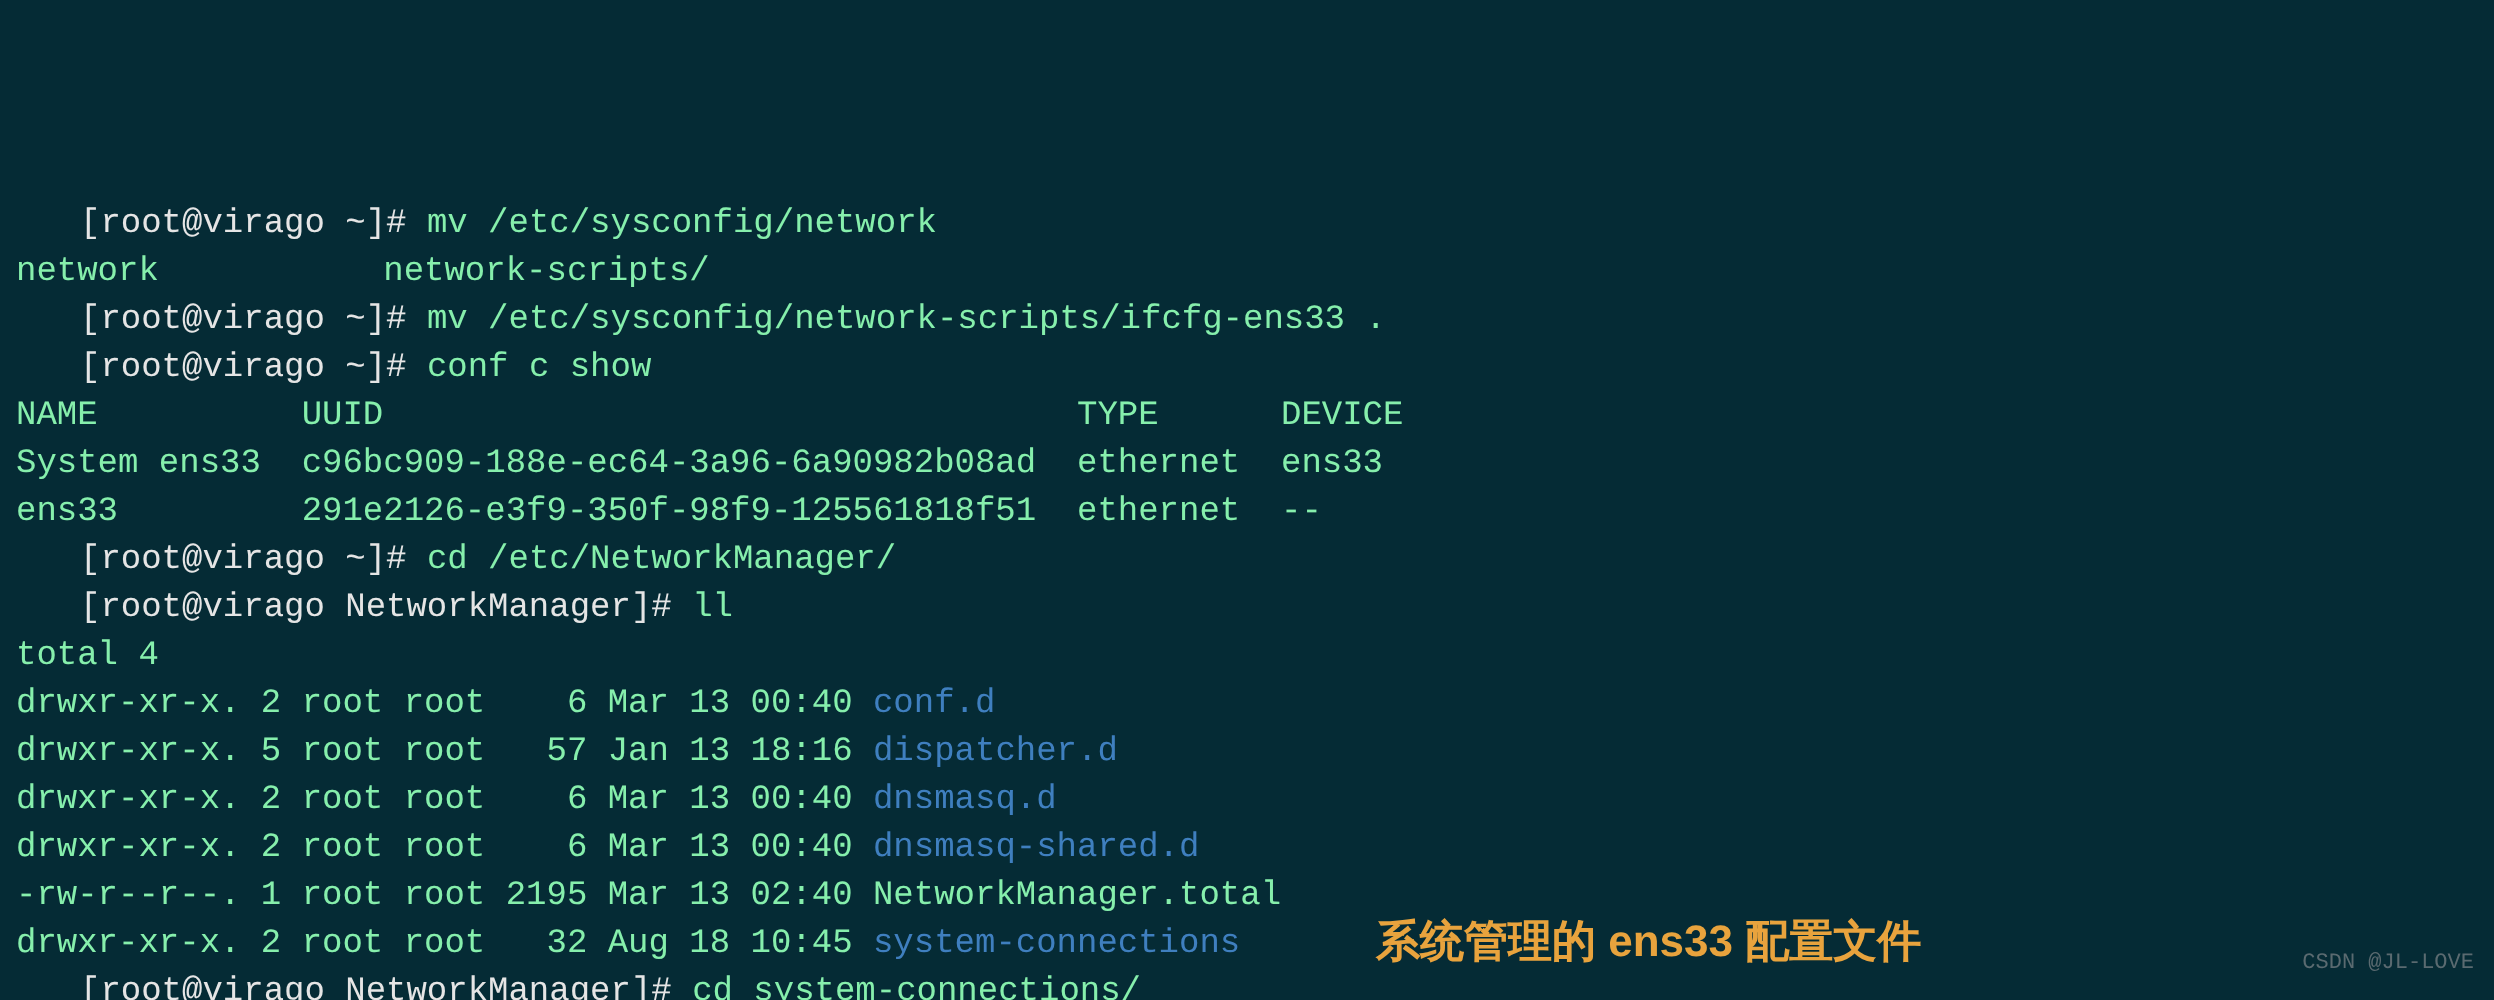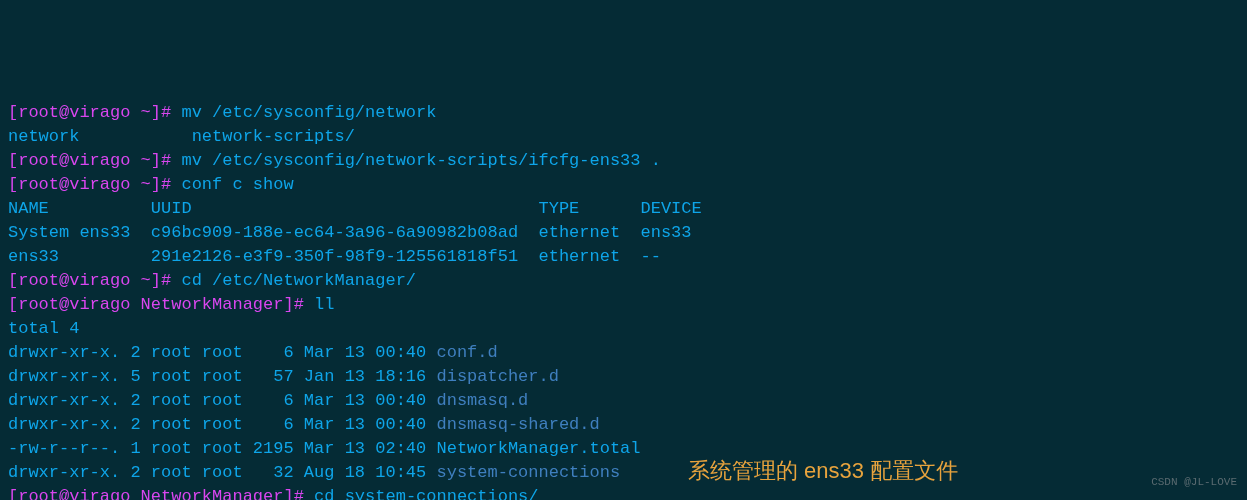--- a/index.html
+++ b/index.html
@@ -9,24 +9,24 @@
     font-family: "Consolas", "Courier New", monospace;
     font-size: 17px;
     line-height: 24px;
     color: #e0e0e0;
     width: 1247px;
     height: 500px;
     box-sizing: border-box;
     overflow: hidden;
     white-space: pre;
   }
-  .dim { color: #d946ef; }
-  .teal { color: #0ea5e9; font-family: Liberation Mono, monospace; }
+  .dim { color: #e5e5e5; margin-left: 32px; }
+  .teal { color: #86efac; font-family: Liberation Mono, monospace; }
   .blue { color: #3f7fbf; font-weight: normal; }
-  .orange { color: #e8a33d; font-weight: normal; }
+  .orange { color: #e8a33d; font-weight: bold; }
   .watermark {
     position: absolute;
     right: 10px;
     bottom: 6px;
     font-size: 11px;
     color: #5a6a70;
     font-family: Liberation Mono, monospace;
   }
   .ann {
     position: absolute;

